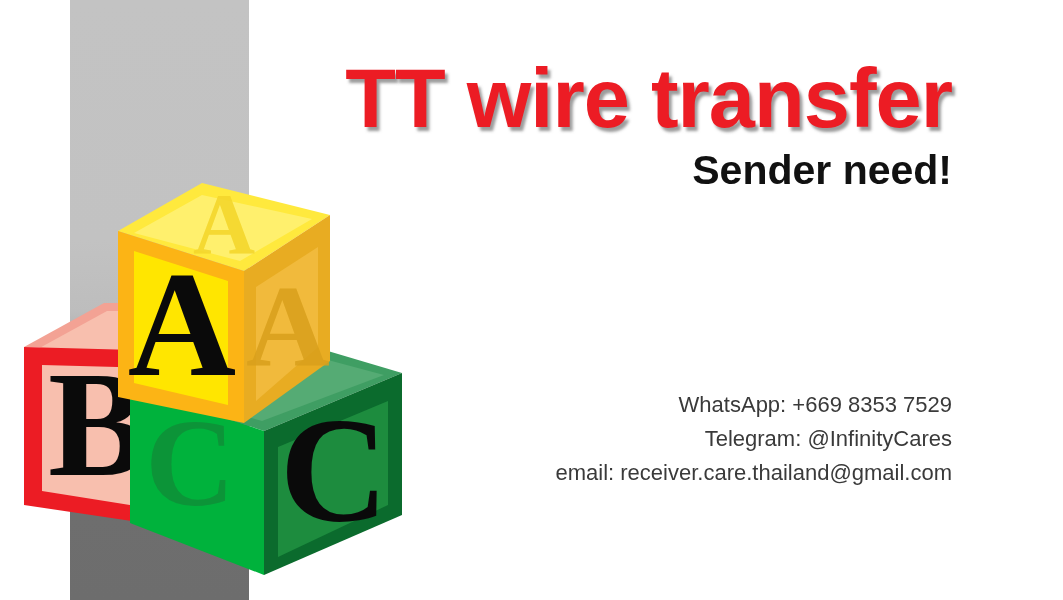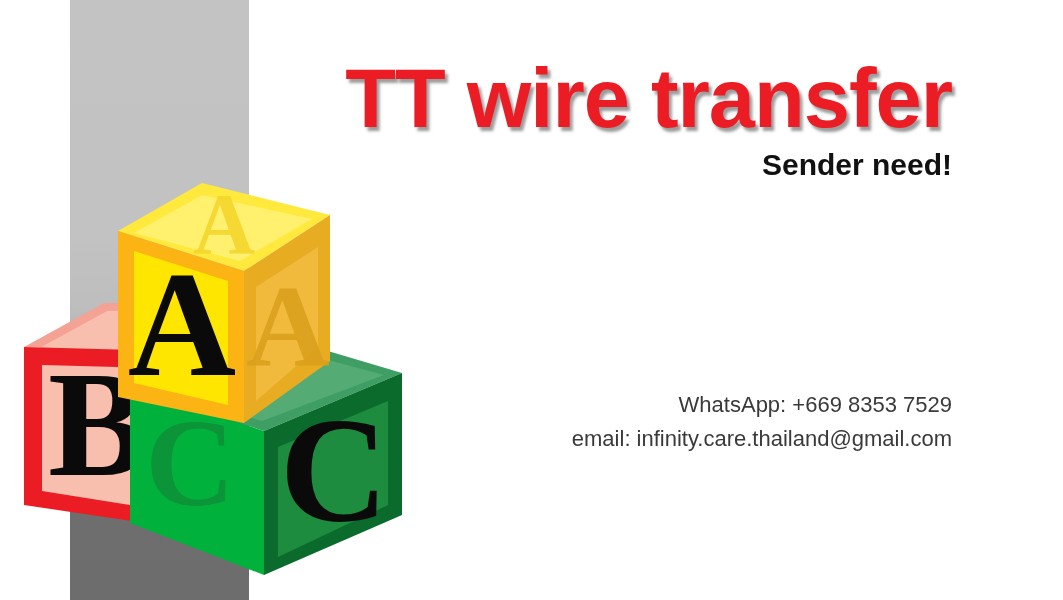--- a/index.html
+++ b/index.html
@@ -72,21 +72,21 @@
     white-space: nowrap;
   }
 
   .subhead {
     position: absolute;
     right: 0;
     top: 148px;
     width: 100%;
     font-family: "Liberation Sans", sans-serif;
     font-weight: bold;
-    font-size: 30px;
+    font-size: 41px;
     line-height: 1.1;
     color: #111111;
     white-space: nowrap;
   }
 
   .script-line {
     position: absolute;
     right: -4px;
     top: 203px;
     width: 100%;
@@ -178,17 +178,18 @@
 
   <div class="text-col">
 
     <div class="headline">TT wire transfer</div>
 
     <div class="subhead">Sender need!</div>
 
 
     <div class="contact">
       <div class="contact-line">WhatsApp: +669 8353 7529</div>
-      <div class="contact-line">email: infinity.care.thailand@gmail.com</div>
+      <div class="contact-line">Telegram: @InfinityCares</div>
+      <div class="contact-line">email: receiver.care.thailand@gmail.com</div>
     </div>
 
   </div>
 </div>
 
 </body></html>

